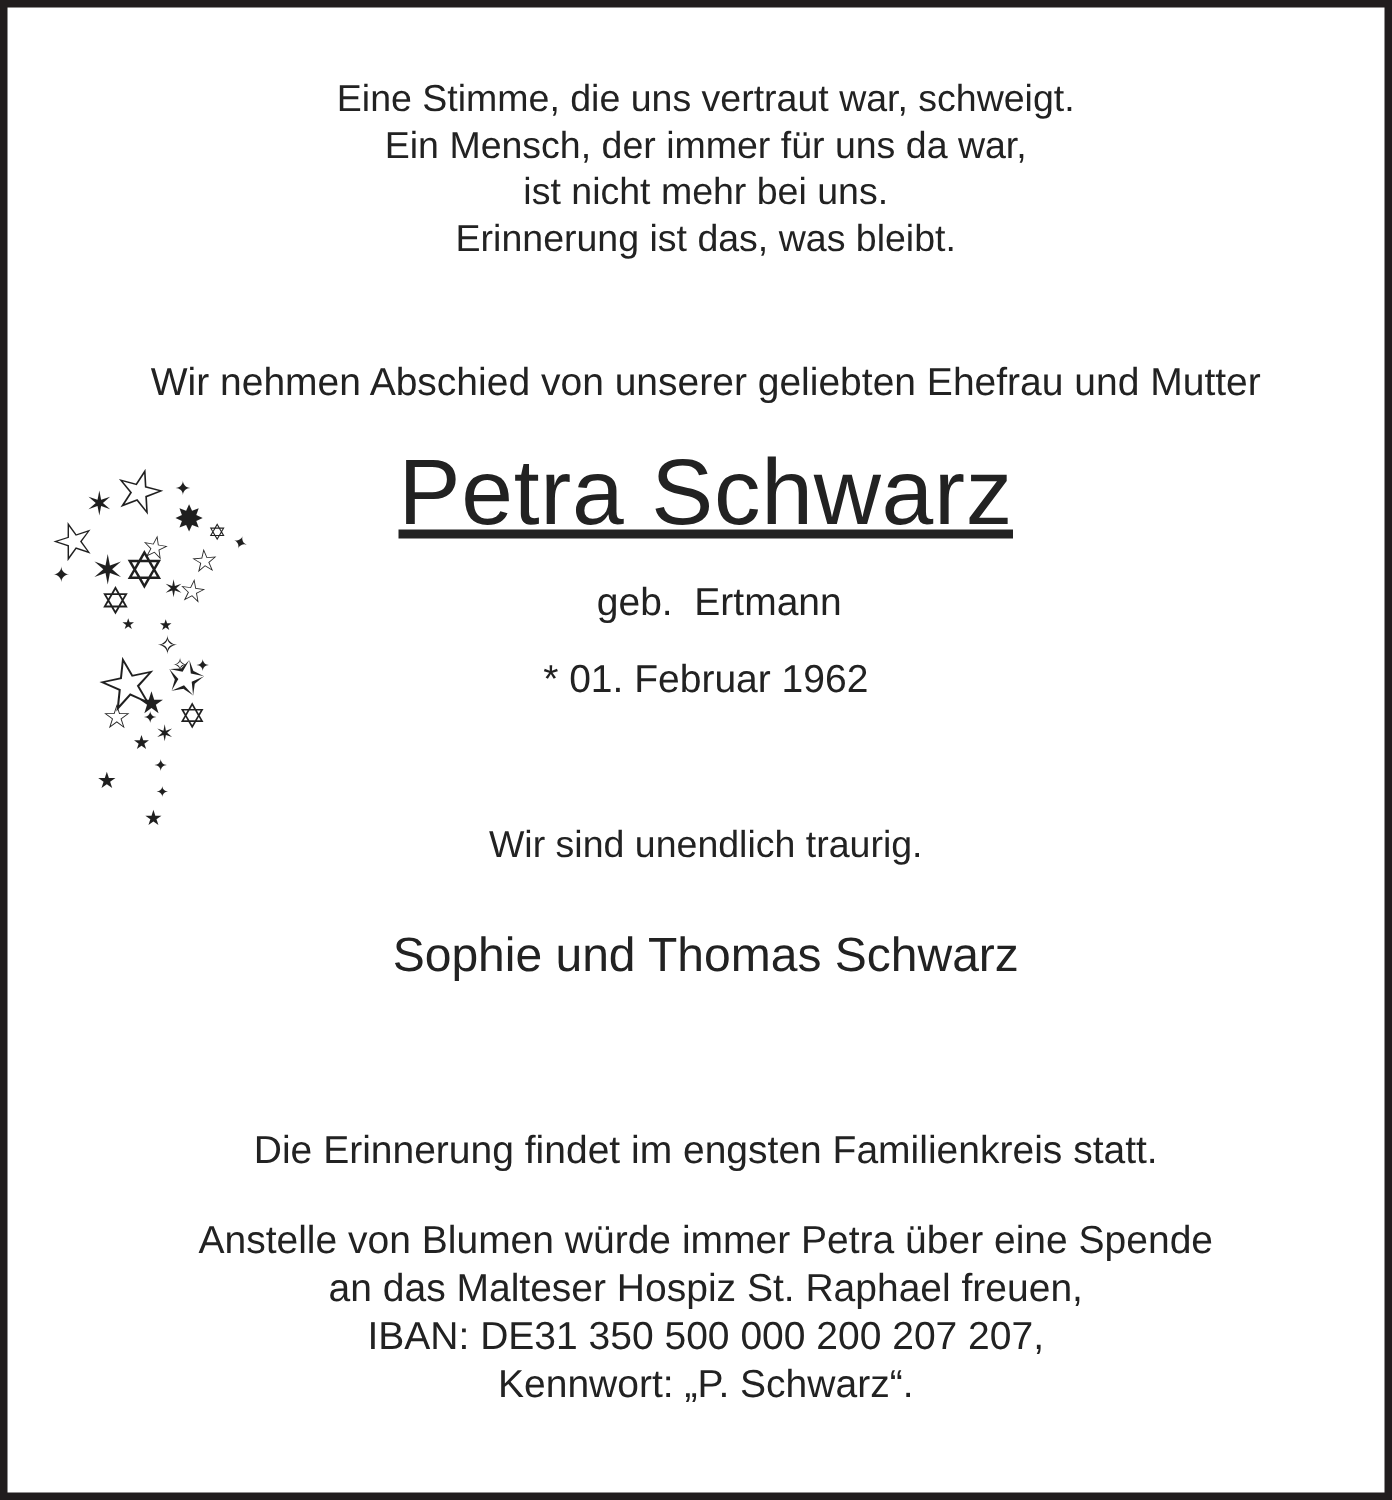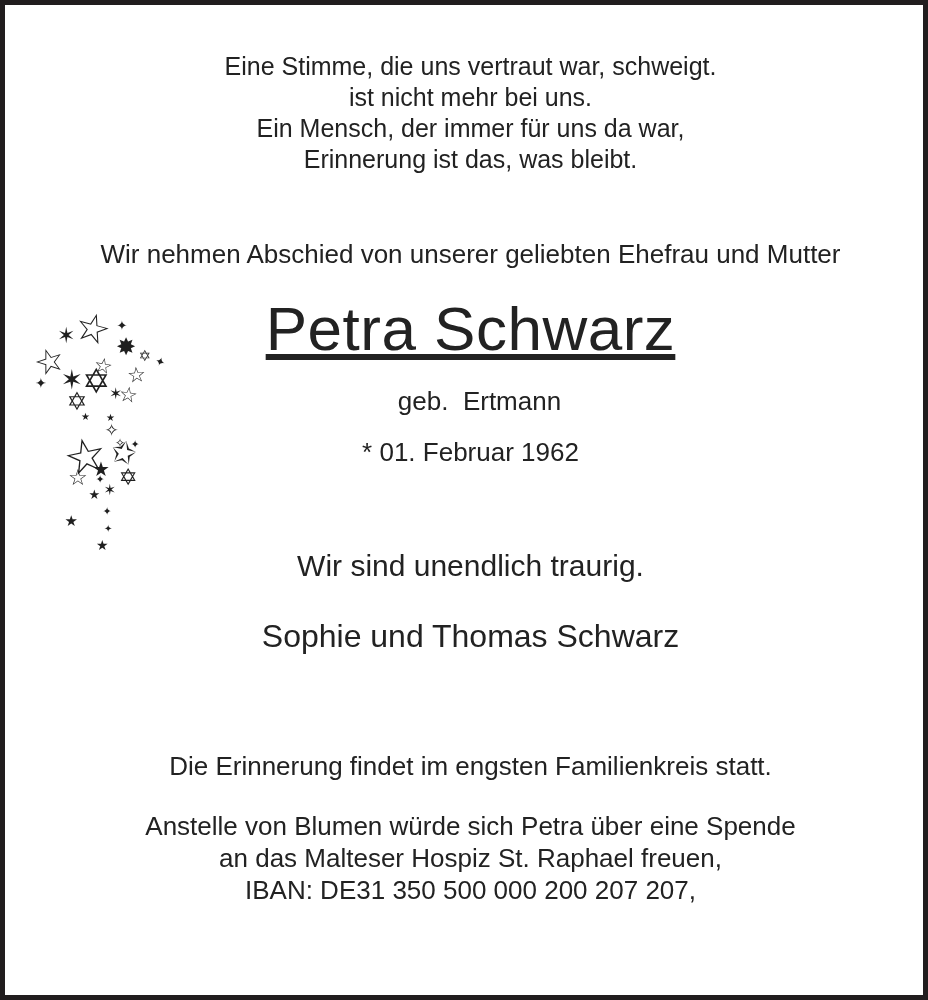--- a/index.html
+++ b/index.html
@@ -47,21 +47,21 @@
     margin-left: 18px;
   }
   .dates {
     top: 432px;
     font-size: 26px;
     display: flex;
     justify-content: center;
   }
   .grief {
     top: 544px;
-    font-size: 30px;
+    font-size: 25px;
   }
   .mourners {
     top: 613px;
     font-size: 32px;
   }
   .funeral {
     top: 746px;
     font-size: 26px;
   }
   .donation {
@@ -119,40 +119,41 @@
       <span class="star" style="left: 98.5px; top: 476.7px; font-size: 15px;">✶</span>
       <span class="star" style="left: 83.5px; top: 482.94px; font-size: 13px;">★</span>
       <span class="star" style="left: 97.5px; top: 501.18px; font-size: 11px;">✦</span>
       <span class="star" style="left: 59.5px; top: 507.7px; font-size: 15px;">★</span>
       <span class="star" style="left: 99px; top: 518.8px; font-size: 10px;">✦</span>
       <span class="star" style="left: 91px; top: 533.32px; font-size: 14px;">★</span>
     </div>
 
   <div class="block poem">
     <div>Eine Stimme, die uns vertraut war, schweigt.</div>
+    <div>Ein Mensch, der immer für uns da war,</div>
     <div>ist nicht mehr bei uns.</div>
-    <div>Ein Mensch, der immer für uns da war,</div>
     <div>Erinnerung ist das, was bleibt.</div>
   </div>
 
   <div class="block intro">Wir nehmen Abschied von unserer geliebten Ehefrau und Mutter</div>
 
   <div class="block name">Petra Schwarz</div>
 
   <div class="block maiden">geb.  Ertmann</div>
 
   <div class="block dates">
     <span>* 01. Februar 1962</span>
   </div>
 
   <div class="block grief">Wir sind unendlich traurig.</div>
 
   <div class="block mourners">Sophie und Thomas Schwarz</div>
 
   <div class="block funeral">Die Erinnerung findet im engsten Familienkreis statt.</div>
 
   <div class="block donation">
-    <div>Anstelle von Blumen würde sich Petra über eine Spende</div>
+    <div>Anstelle von Blumen würde immer Petra über eine Spende</div>
     <div>an das Malteser Hospiz St. Raphael freuen,</div>
     <div>IBAN: DE31 350 500 000 200 207 207,</div>
+    <div>Kennwort: „P. Schwarz“.</div>
   </div>
 
 </div>
 
 </body></html>

